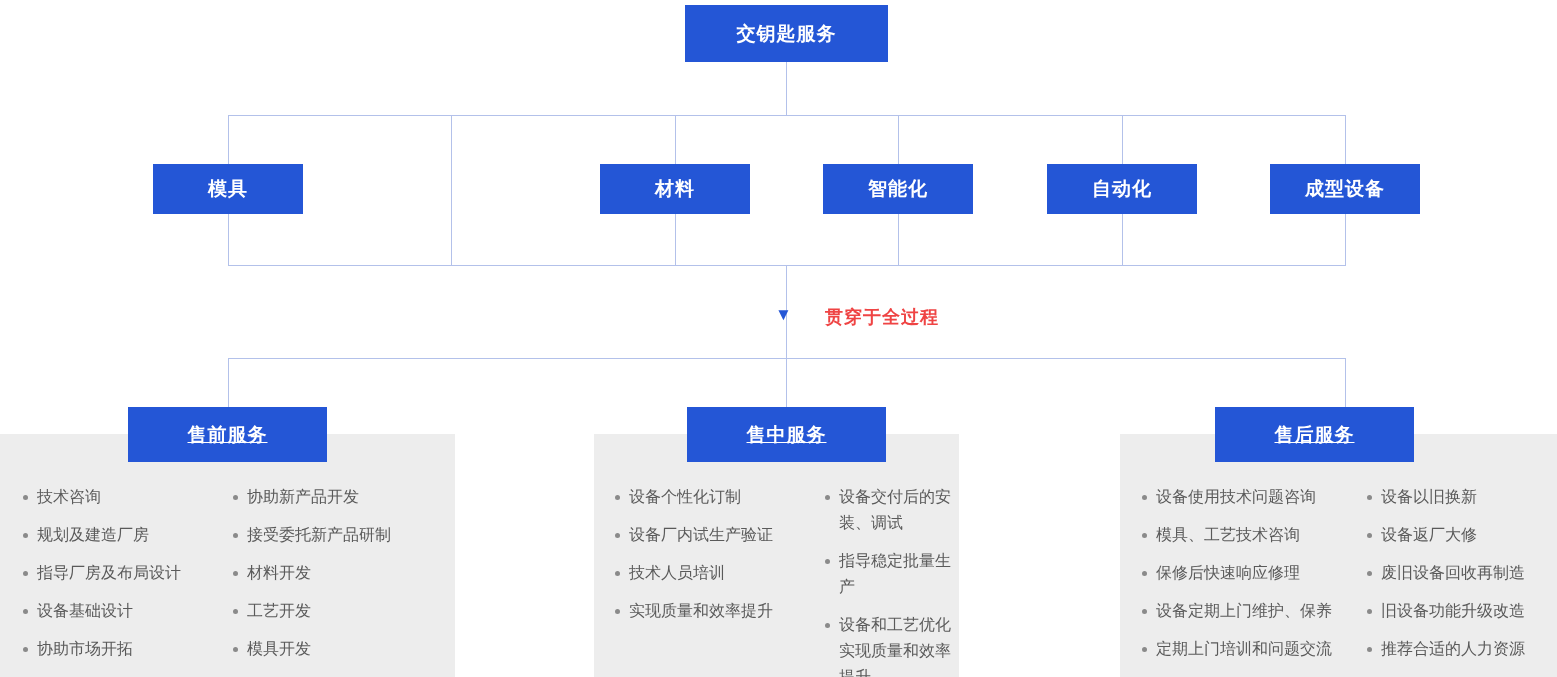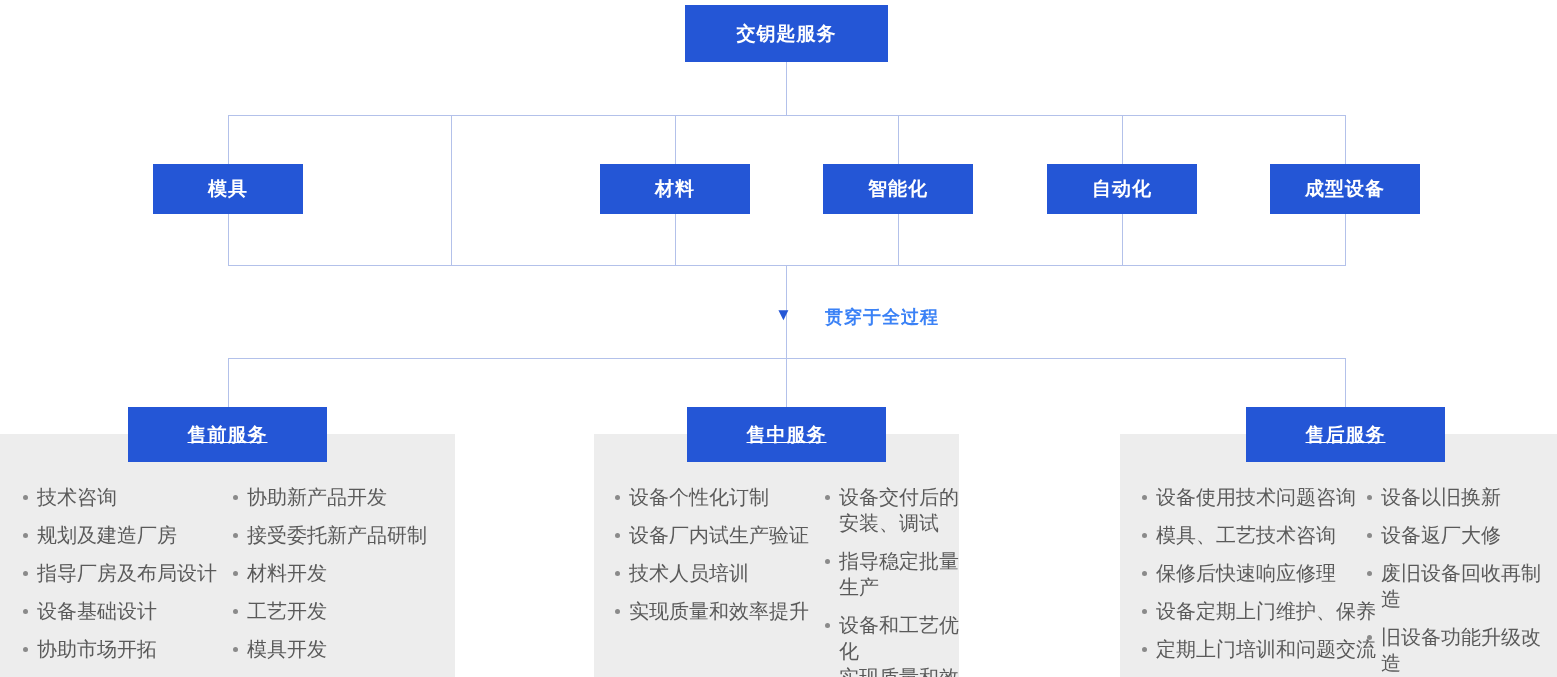--- a/index.html
+++ b/index.html
@@ -35,31 +35,31 @@
     display:flex;align-items:flex-start;
     margin:0 0 12px 0;
   }
   .dot{
     flex:0 0 auto;
     width:5px;height:5px;border-radius:50%;
     background:#8a8a8a;
     margin:11px 9px 0 0;
   }
   .li-text{
-    font-size:20px;line-height:26px;
+    font-size:16px;line-height:26px;
     color:#5a5a5a;
     white-space:pre-line;
   }
   .proc-arrow{
     position:absolute;left:775px;top:303px;
     color:#2456d6;font-size:17px;line-height:24px;
   }
   .proc-label{
     position:absolute;left:825px;top:306px;
-    color:#3b82f6;font-size:18px;line-height:22px;
+    color:#ef4444;font-size:18px;line-height:22px;
     font-weight:600;letter-spacing:1px;
   }
 </style>
 </head>
 <body>
 
 <div id="stage">
 
   <div class="line" style="left:786px;top:62px;width:1px;height:53px;"></div>
   <div class="line" style="left:228px;top:115px;width:1118px;height:1px;"></div>
@@ -225,17 +225,17 @@
         </li>
       </ul>
   </div>
 
   <div class="node node-head" style="left:128px;">
     <span>售前服务</span>
   </div>
   <div class="node node-head" style="left:687px;">
     <span>售中服务</span>
   </div>
-  <div class="node node-head" style="left:1246px;">
+  <div class="node node-head" style="left:1215px;">
     <span>售后服务</span>
   </div>
 
 </div>
 
 </body></html>

